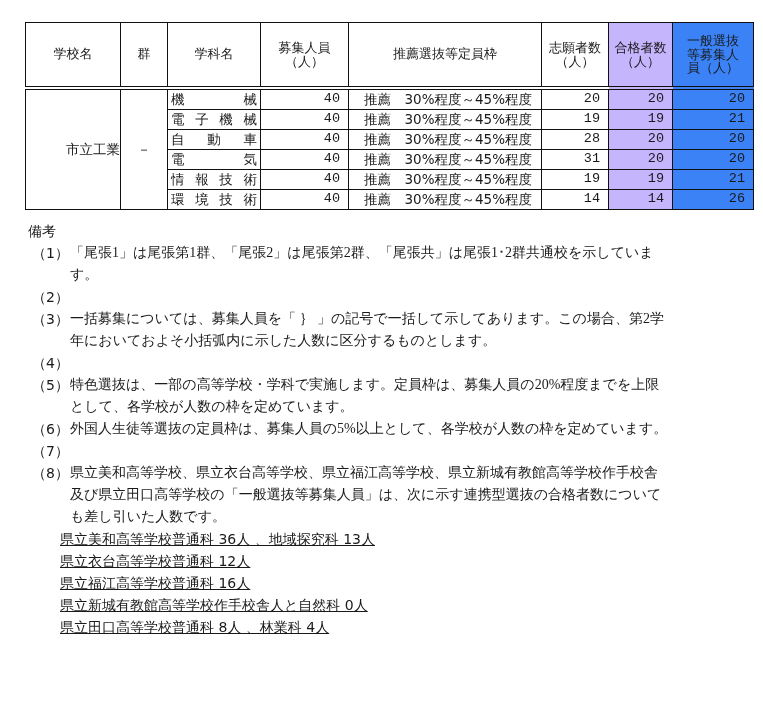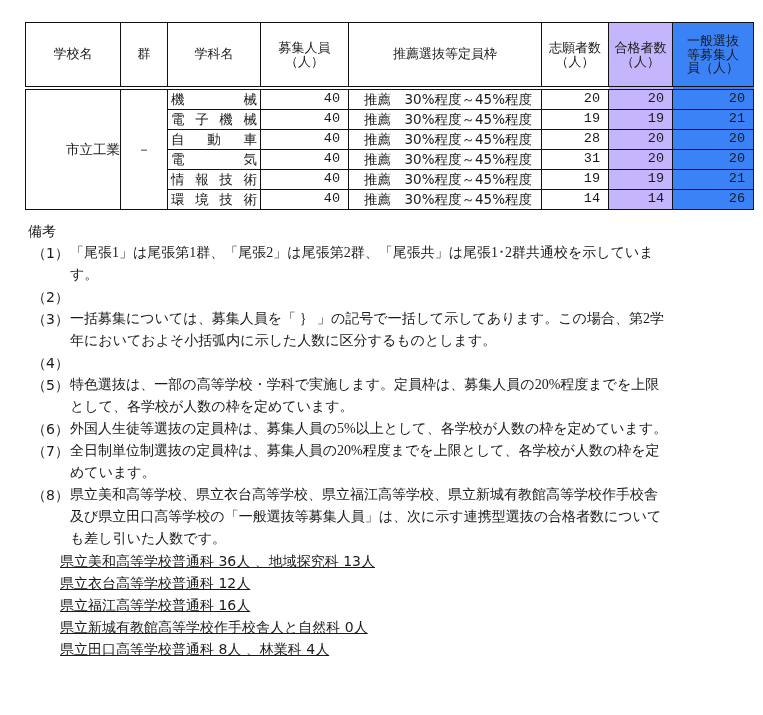--- a/index.html
+++ b/index.html
@@ -271,21 +271,20 @@
   <div class="note">
     <span class="note-num">（5）</span>
     <span class="note-text">特色選抜は、一部の高等学校・学科で実施します。定員枠は、募集人員の20%程度までを上限として、各学校が人数の枠を定めています。</span>
   </div>
   <div class="note">
     <span class="note-num">（6）</span>
     <span class="note-text">外国人生徒等選抜の定員枠は、募集人員の5%以上として、各学校が人数の枠を定めています。</span>
   </div>
   <div class="note">
     <span class="note-num">（7）</span>
-    <span class="note-text">全日制単位制選抜の定員枠は、募集人員の20%程度までを上限として、各学校が人数の枠を定めています。</span>
   </div>
   <div class="note">
     <span class="note-num">（8）</span>
     <span class="note-text">県立美和高等学校、県立衣台高等学校、県立福江高等学校、県立新城有教館高等学校作手校舎及び県立田口高等学校の「一般選抜等募集人員」は、次に示す連携型選抜の合格者数についても差し引いた人数です。</span>
   </div>
 
   <div class="note-sub">県立美和高等学校普通科 36人 、地域探究科 13人</div>
   <div class="note-sub">県立衣台高等学校普通科 12人</div>
   <div class="note-sub">県立福江高等学校普通科 16人</div>
   <div class="note-sub">県立新城有教館高等学校作手校舎人と自然科 0人</div>

